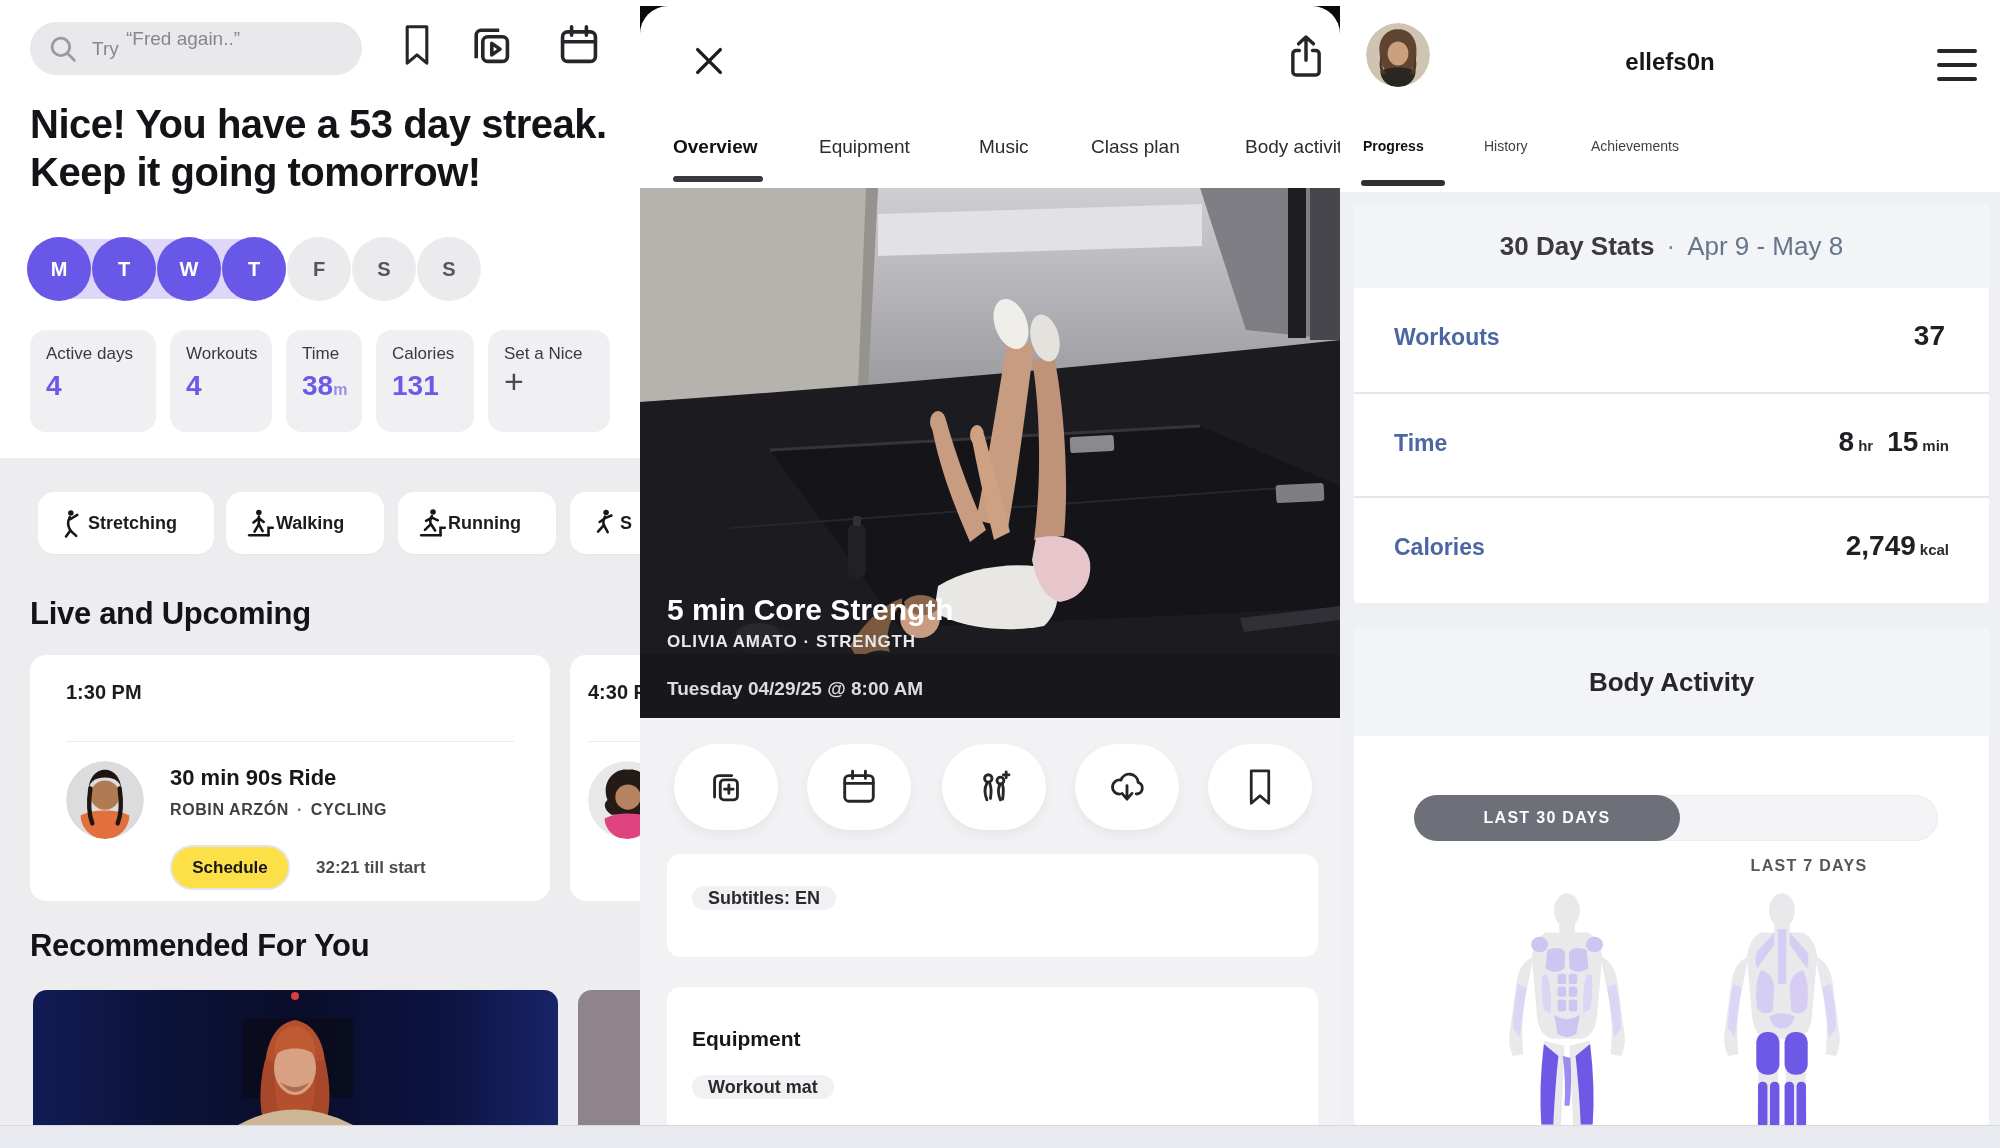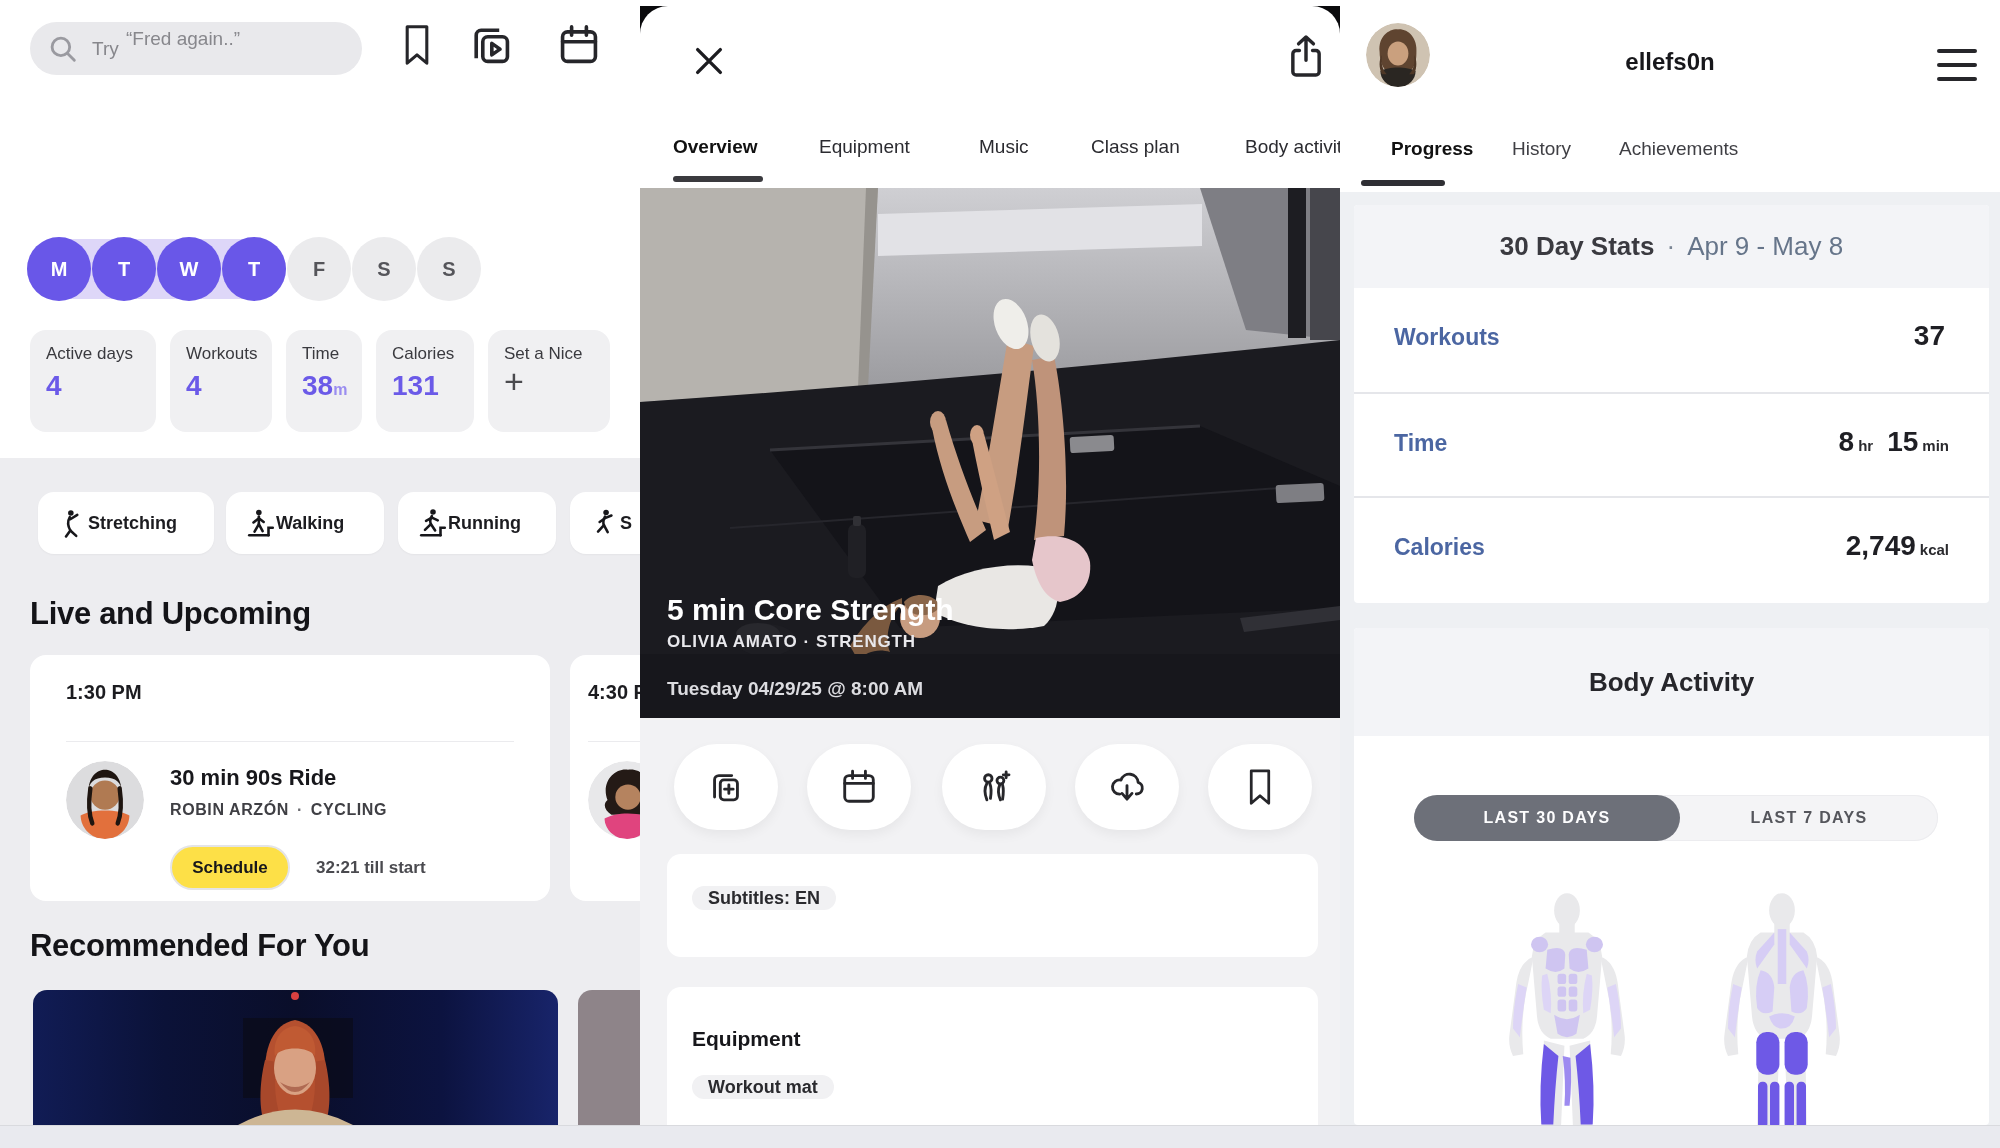--- a/index.html
+++ b/index.html
@@ -61,40 +61,40 @@
   .gchip{display:inline-flex;align-items:center;height:24px;padding:0 16px;background:#f1f1f3;border-radius:20px;font-size:18px;font-weight:600;color:#2a2a2e;}
   .eq-head{font-size:21px;font-weight:700;color:#17171b;}
 
   
   #profile-panel{left:1340px;top:0;width:660px;height:1148px;background:#fff;overflow:hidden;}
   .rp-gray{left:0;top:192px;width:660px;height:956px;background:#eef0f3;}
   .rp-avatar{left:26px;top:23px;width:64px;height:64px;border-radius:50%;overflow:hidden;cursor:pointer;}
   .rp-user{left:0;top:48px;width:660px;text-align:center;font-size:24px;font-weight:600;color:#17171b;}
   .rp-menu{left:597px;top:47px;width:40px;height:36px;cursor:pointer;display:flex;flex-direction:column;justify-content:space-between;padding:2px 0;}
   .rp-menu i{display:block;height:4px;background:#26262a;border-radius:2px;}
-  .rp-tab{top:138px;font-size:19px;color:#3f3f44;cursor:pointer;margin-left:28px;}
+  .rp-tab{top:138px;font-size:14px;color:#3f3f44;cursor:pointer;}
   .rp-tab.active{font-weight:700;color:#111;}
   .rp-tab-underline{left:21px;top:180px;width:84px;height:6px;border-radius:3px;background:#2f2f34;}
   .rcard{left:14px;width:635px;background:#fff;overflow:hidden;border-radius:4px;}
   .rcard-head{background:#f3f4f7;display:flex;align-items:center;justify-content:center;}
   .stats-head{font-size:26px;}
   .stats-head .t{font-weight:600;color:#3a3a40;}
   .stats-head .dot{color:#7a8594;margin:0 12px;}
   .stats-head .r{font-weight:500;color:#66758a;}
   .srow{position:relative;height:104px;}
   .srow+.srow{border-top:2px solid #e5e6ea;}
   .srow .lbl{position:absolute;left:40px;top:36px;font-size:23px;font-weight:600;color:#4b66a2;cursor:pointer;}
   .srow .val{position:absolute;right:40px;top:32px;font-size:28px;font-weight:700;color:#1f1f24;white-space:nowrap;}
   .srow .val .u{font-size:15px;font-weight:600;color:#2a2a2e;margin-left:4px;}
   .srow .val .gap{display:inline-block;width:14px;}
   .ba-title{font-size:26px;font-weight:600;color:#26262b;}
   .toggle{position:absolute;left:60px;top:167px;width:524px;height:46px;border-radius:23px;background:#f4f4f6;box-shadow:inset 0 0 0 1px #ececef;}
   .tg{position:absolute;top:0;height:46px;display:flex;align-items:center;justify-content:center;font-size:16px;font-weight:700;letter-spacing:1.3px;cursor:pointer;border-radius:23px;}
   .tg.on{left:0;width:266px;background:#6d7079;color:#fdfdfe;}
-  .tg.off{left:266px;width:258px;color:#55565c;}
+  .tg.off{left:266px;width:258px;color:#55565c;margin-top:48px;}
   .bottom-strip{left:0;top:1125px;width:2000px;height:23px;background:#e9eaef;border-top:1px solid #d9dade;}
 </style>
 </head>
 <body>
 
 <div id="stage">
 
   <div id="left-panel" class="abs">
     <div class="abs lp-gray"></div>
 
@@ -117,20 +117,24 @@
           <path d="M14.5 13 l5 3.5 -5 3.5 Z"></path>
         </svg>
     </div>
     <div class="abs hdr-icon" style="left:554px">
       <svg width="46" height="46" viewBox="0 0 28 28" fill="none" stroke="#26262a" stroke-width="2.2" stroke-linecap="round">
           <rect x="4" y="6" width="20" height="18" rx="3"></rect>
           <path d="M4 12 h20 M9.5 3 v5 M18.5 3 v5"></path>
         </svg>
     </div>
 
+    <div class="abs headline">
+      <div>Nice! You have a 53 day streak.</div>
+      <div>Keep it going tomorrow!</div>
+    </div>
 
     <div class="abs week-band"></div>
     <div class="abs day on" style="left:27px">M</div>
     <div class="abs day on" style="left:92px">T</div>
     <div class="abs day on" style="left:157px">W</div>
     <div class="abs day on" style="left:222px">T</div>
     <div class="abs day off" style="left:287px">F</div>
     <div class="abs day off" style="left:352px">S</div>
     <div class="abs day off" style="left:417px">S</div>
 

